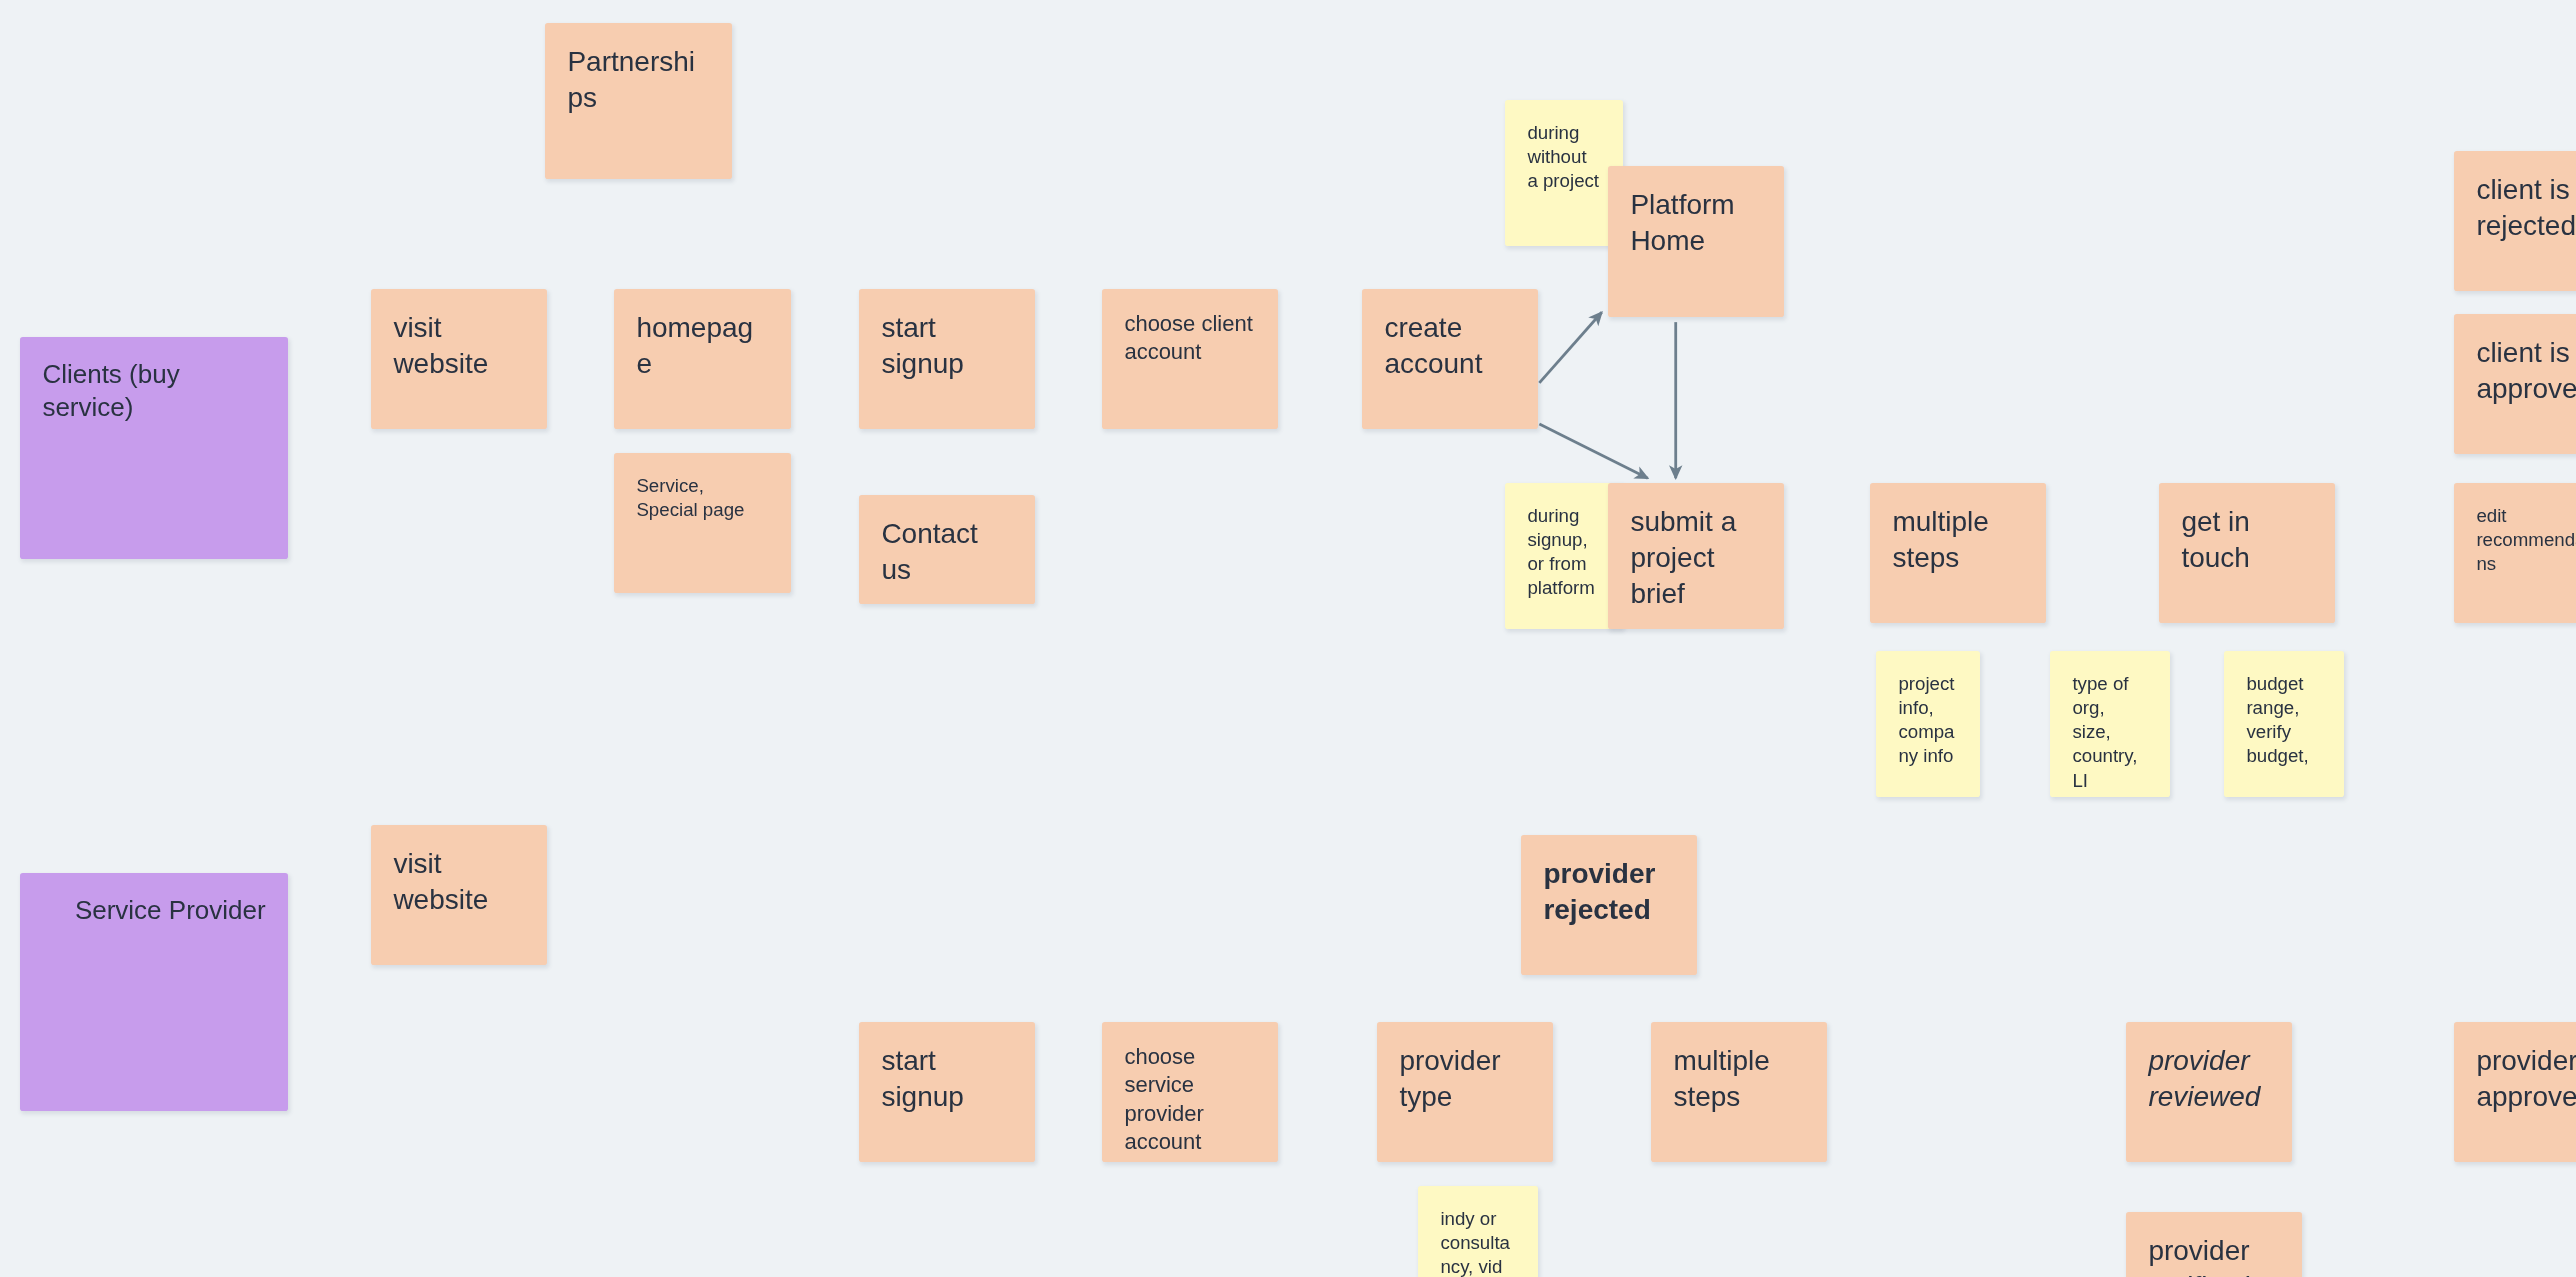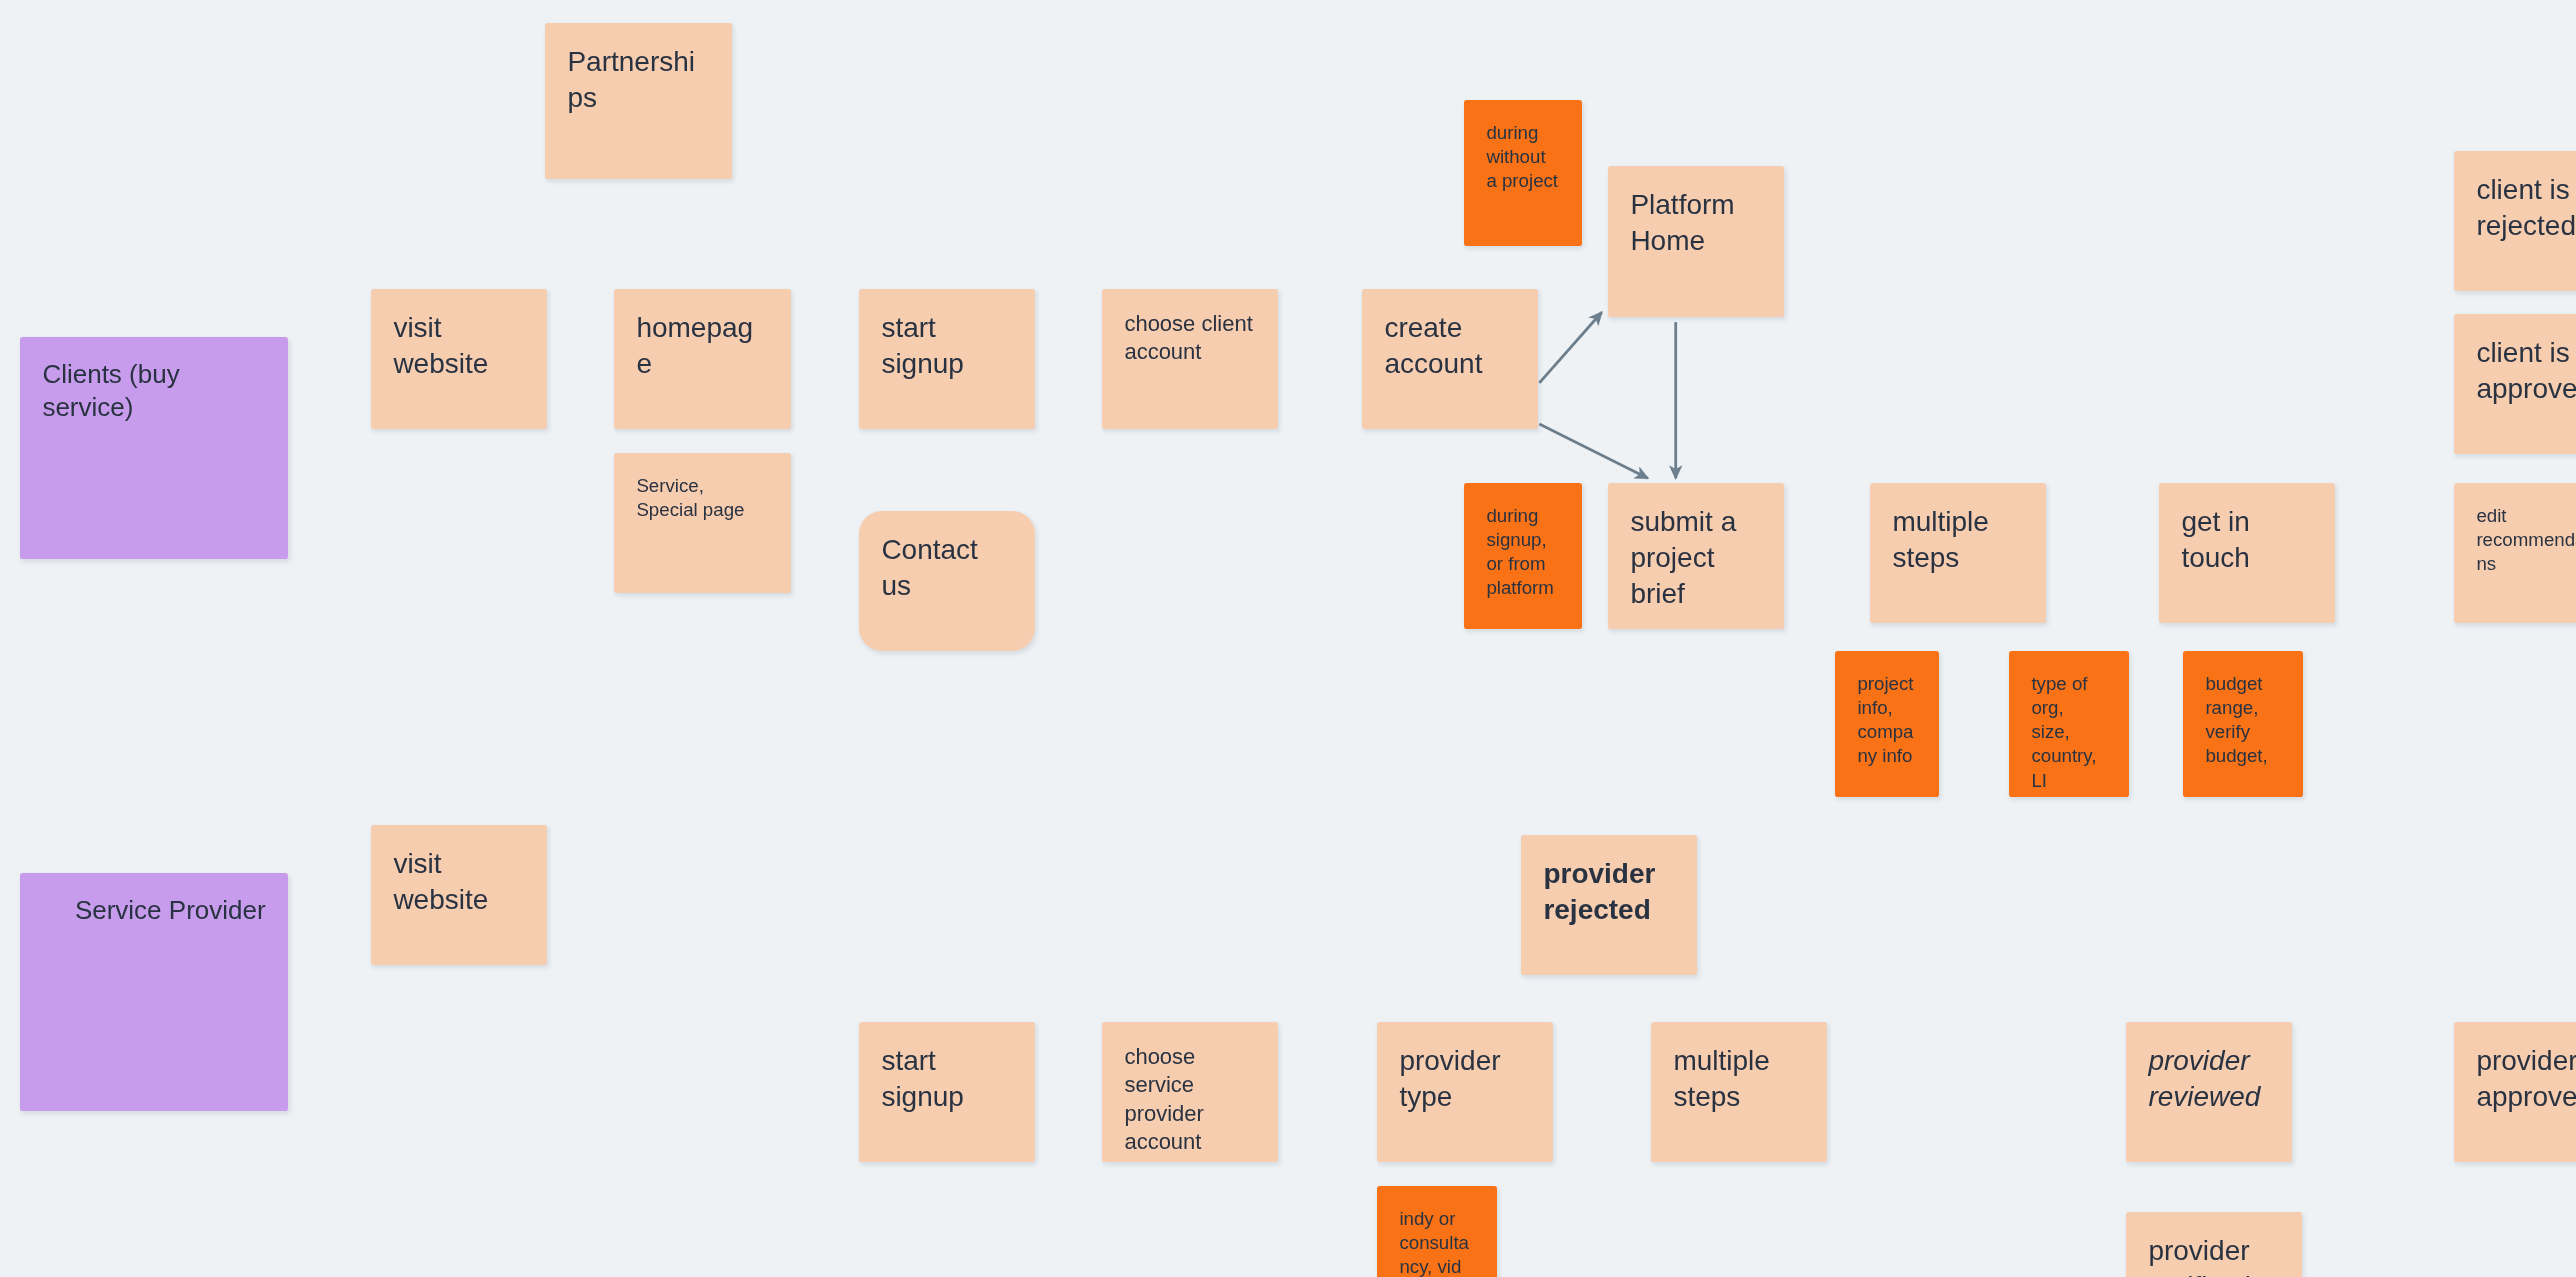--- a/index.html
+++ b/index.html
@@ -32,21 +32,21 @@
     box-shadow: 1.9px 2.8px 4.7px rgba(60, 80, 100, 0.13);
     padding: 20.5px 22.4px 17px 22.4px;
     line-height: 1.30;
     color: #293241;
     overflow: hidden;
     white-space: pre-wrap;
     word-break: break-word;
   }
 
   .card.orange { background: #f7cdb0; }
-  .card.teal   { background: #f97316; }
+  .card.teal   { background: #fef9c3; margin-left: 41px; }
   .card.purple { background: #c79cec; }
 
   
   .card.lg  { font-size: 28px; }
   .card.md  { font-size: 22px; }
   .card.sm  { font-size: 18.7px; }
 
   .card.purple.lg { font-size: 26px; margin-top: 48px; }
 
   
@@ -78,21 +78,21 @@
       </g>
   </svg>
 
   <div id="cards-layer">
       <div class="card orange lg" style="left: 545px; top: 23px; width: 187px; height: 156px;"><span>Partnerships</span></div>
       <div class="card purple lg" style="left: 20px; top: 289px; width: 268px; height: 222px;"><span>Clients (buy service)</span></div>
       <div class="card orange lg" style="left: 371px; top: 289px; width: 176px; height: 140px;"><span>visit website</span></div>
       <div class="card orange lg" style="left: 614px; top: 289px; width: 177px; height: 140px;"><span>homepage</span></div>
       <div class="card orange sm" style="left: 614px; top: 453px; width: 177px; height: 140px;"><span>Service, Special page</span></div>
       <div class="card orange lg" style="left: 859px; top: 289px; width: 176px; height: 140px;"><span>start signup</span></div>
-      <div class="card orange lg" style="left: 859px; top: 511px; width: 176px; height: 140px; border-radius: 23px;"><span>Contact us</span></div>
+      <div class="card orange lg" style="left: 859px; top: 495px; width: 176px; height: 109px;"><span>Contact us</span></div>
       <div class="card orange md" style="left: 1102px; top: 289px; width: 176px; height: 140px;"><span>choose client account</span></div>
       <div class="card orange lg" style="left: 1362px; top: 289px; width: 176px; height: 140px;"><span>create account</span></div>
       <div class="card teal sm" style="left: 1464px; top: 100px; width: 118px; height: 146px;"><span>during without a project</span></div>
       <div class="card orange lg" style="left: 1608px; top: 166px; width: 176px; height: 151px;"><span>Platform Home</span></div>
       <div class="card teal sm" style="left: 1464px; top: 483px; width: 118px; height: 146px;"><span>during signup, or from platform</span></div>
       <div class="card orange lg" style="left: 1608px; top: 483px; width: 176px; height: 146px;"><span>submit a project brief</span></div>
       <div class="card orange lg" style="left: 1870px; top: 483px; width: 176px; height: 140px;"><span>multiple steps</span></div>
       <div class="card teal sm" style="left: 1835px; top: 651px; width: 104px; height: 146px;"><span>project info, company info</span></div>
       <div class="card teal sm" style="left: 2009px; top: 651px; width: 120px; height: 146px;"><span>type of org, size, country, LI profile,</span></div>
       <div class="card teal sm" style="left: 2183px; top: 651px; width: 120px; height: 146px;"><span>budget range, verify budget,</span></div>

